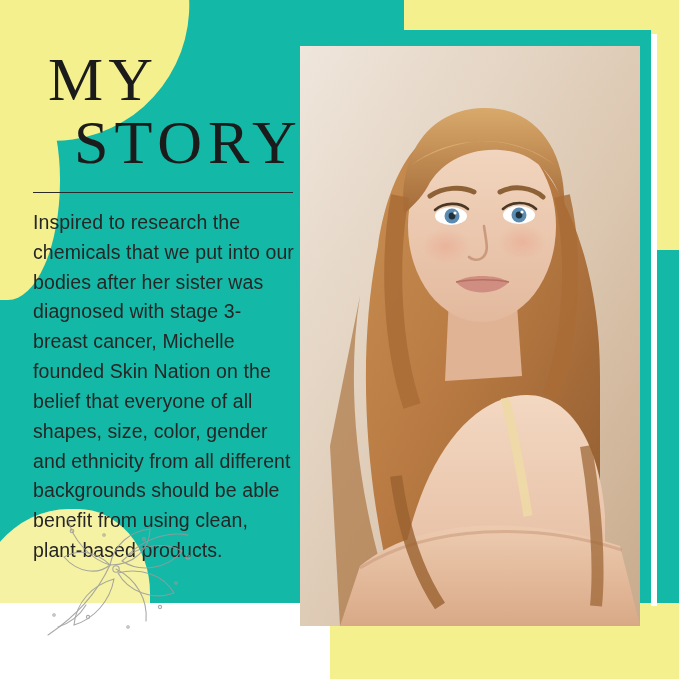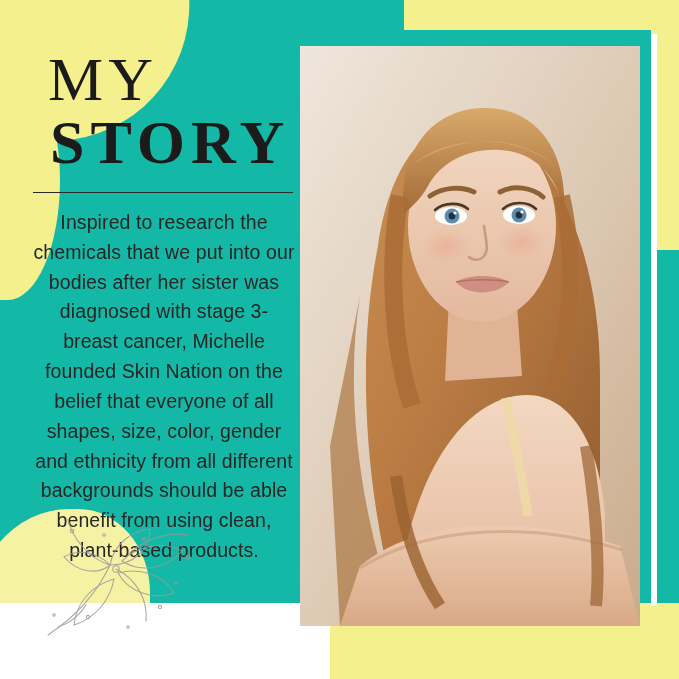--- a/index.html
+++ b/index.html
@@ -117,43 +117,42 @@
   .headline .line1 {
     font-size: 62px;
     letter-spacing: 5px;
     line-height: 1.0;
     font-weight: 400;
   }
   .headline .line2 {
     font-size: 62px;
     letter-spacing: 6px;
     line-height: 1.05;
-    margin-left: 2px;
-    font-weight: 700;
+    margin-left: 26px;
+    font-weight: 400;
   }
   .rule {
     position: absolute;
     left: 33px;
     top: 192px;
     width: 260px;
     height: 1px;
     background: #2a2a2a;
   }
 
   
   .body-copy {
     position: absolute;
     left: 33px;
     top: 208px;
     width: 262px;
     color: #262626;
     font-size: 19.5px;
     line-height: 1.53;
     letter-spacing: 0.1px;
-    text-align: center;
   }
 
   
   .name-plate {
     position: absolute;
     left: 330px;
     bottom: 0;
     width: 349px;
     height: 76px;
     display: flex;

